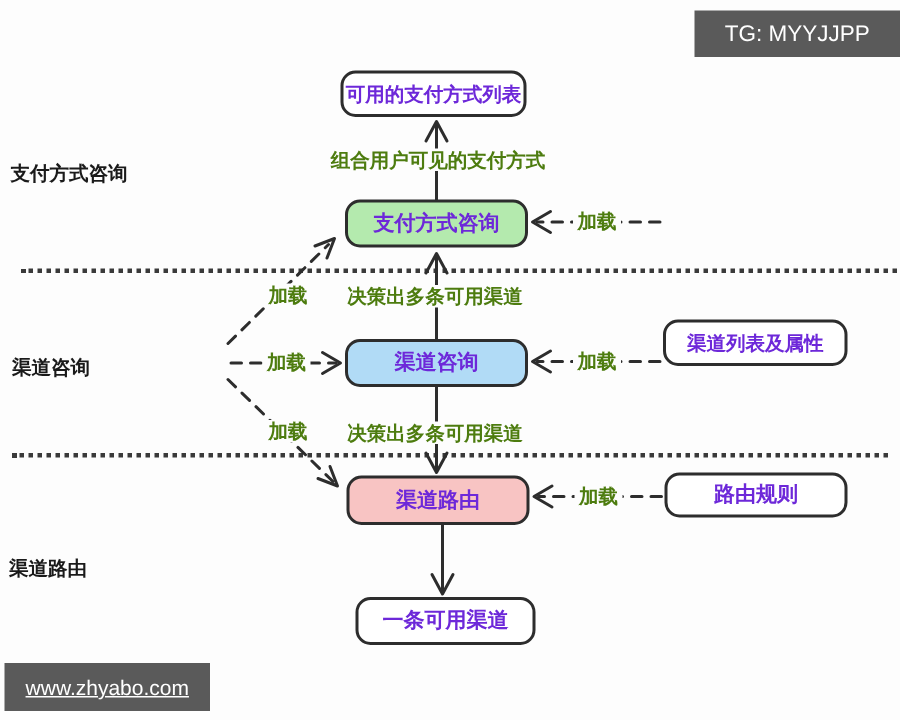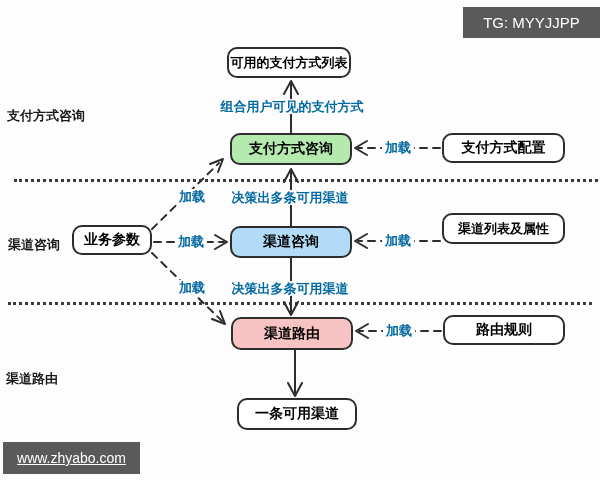--- a/index.html
+++ b/index.html
@@ -5,29 +5,29 @@
   html,body{margin:0;padding:0;background:#ffffff;}
   .canvas{
     position:relative;width:600px;height:480px;background:#fdfdfd;overflow:hidden;
     font-family:"Liberation Sans","DejaVu Sans",sans-serif;color:#1f1f1f;
   }
   .arrows{position:absolute;left:0;top:0;z-index:1;}
   .divider{position:absolute;height:0;border-top:3px dotted #3a3a3a;z-index:0;}
   .node{
     position:absolute;z-index:2;display:flex;align-items:center;justify-content:center;
     border:2px solid #2d2d2d;border-radius:10px;background:#ffffff;
-    font-size:14px;font-weight:600;color:#000000;white-space:nowrap;box-sizing:border-box;
+    font-size:14px;font-weight:600;color:#6d28d9;white-space:nowrap;box-sizing:border-box;
   }
   .node.green{background:#b4eaae;}
   .node.blue{background:#b1dbf6;}
   .node.pink{background:#f8c4c3;}
   .edge-label{
     position:absolute;z-index:3;transform:translateX(-50%);
     background:#fdfdfd;padding:0 3px;font-size:13px;font-weight:700;
-    color:#0369a1;white-space:nowrap;line-height:15px;
+    color:#4d7c0f;white-space:nowrap;line-height:15px;
   }
   .section-label{
     position:absolute;z-index:3;font-size:13px;font-weight:700;color:#1a1a1a;white-space:nowrap;
   }
   .wm{
     position:absolute;z-index:4;background:#5a5a5a;color:#ffffff;
     display:flex;align-items:center;justify-content:center;white-space:nowrap;
   }
   .wm.tg{left:463px;top:7px;width:137px;height:31px;font-size:15px;}
   .wm.site{left:3px;top:442px;width:137px;height:32px;font-size:14px;text-decoration:underline;}
@@ -66,23 +66,21 @@
     </g>
   </svg>
 
   <div class="divider" style="left:14px;top:179px;width:584px;"></div>
   <div class="divider" style="left:8px;top:302px;width:584px;"></div>
 
   <div class="node" style="left:227px;top:47px;width:124px;height:31px;font-size:13px;">可用的支付方式列表</div>
 
   <div class="node green" style="left:230px;top:133px;width:122px;height:32px;">支付方式咨询</div>
 
-  <div class="node" style="left:442px;top:133px;width:123px;height:30px;">支付方式配置</div>
 
-  <div class="node" style="left:72px;top:225px;width:80px;height:30px;">业务参数</div>
 
   <div class="node blue" style="left:230px;top:226px;width:122px;height:32px;">渠道咨询</div>
 
   <div class="node" style="left:442px;top:213px;width:123px;height:31px;font-size:13px;">渠道列表及属性</div>
 
   <div class="node pink" style="left:231px;top:317px;width:122px;height:33px;">渠道路由</div>
 
   <div class="node" style="left:237px;top:398px;width:120px;height:32px;">一条可用渠道</div>
 
   <div class="node" style="left:443px;top:315px;width:122px;height:30px;">路由规则</div>

